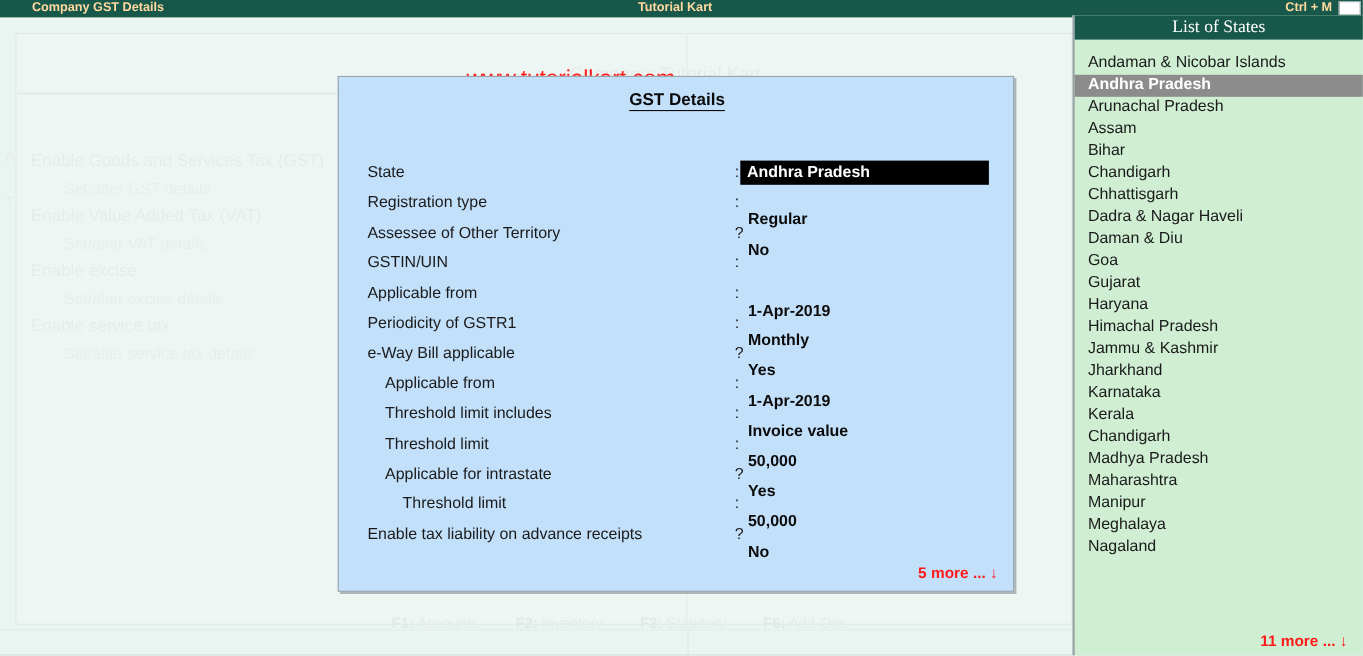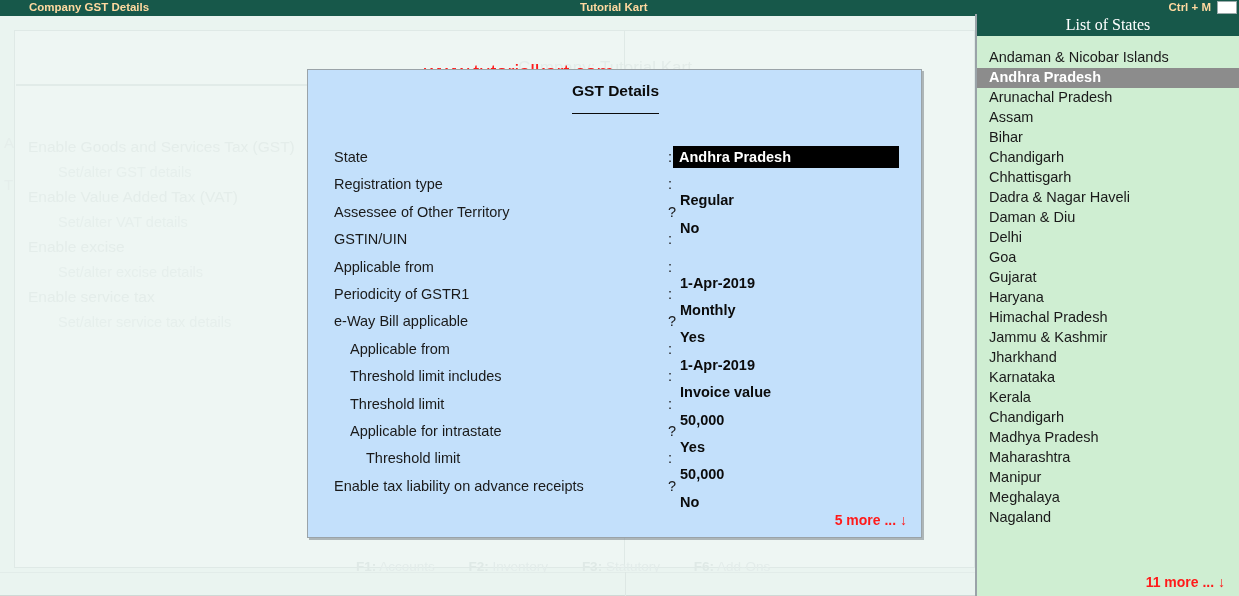--- a/index.html
+++ b/index.html
@@ -77,21 +77,21 @@
   .modal {
     position: absolute; left: 307px; top: 69px; width: 615px; height: 469px;
     background: #c3e0fb;
     border: 1px solid #9aa3a8;
     box-shadow: 2px 2px 0 rgba(120,130,135,0.55);
   }
   .modal-title {
     position: absolute; left: 0; top: 12px; width: 615px;
     text-align: center; font-size: 15.5px; font-weight: bold; color: #0b0b0b;
   }
-  .modal-title span { border-bottom: 1px solid #0b0b0b; padding-bottom: 14px; }
+  .modal-title span { border-bottom: 1px solid #0b0b0b; padding-bottom: 1px; }
 
   .fields { position: absolute; left: 0; top: 76px; width: 566px; }
   .field-row { position: relative; height: 27.4px; white-space: nowrap; }
   .f-label {
     position: absolute; left: 26px; top: 3px;
     font-size: 14.5px; color: #1a1a1a;
   }
   .field-row.ind1 .f-label { left: 42px; }
   .field-row.ind2 .f-label { left: 58px; }
   .f-sep {
@@ -282,21 +282,20 @@
     <div class="states-body" id="state-list">
         <div class="state-item">Andaman &amp; Nicobar Islands</div>
         <div class="state-item selected">Andhra Pradesh</div>
         <div class="state-item">Arunachal Pradesh</div>
         <div class="state-item">Assam</div>
         <div class="state-item">Bihar</div>
         <div class="state-item">Chandigarh</div>
         <div class="state-item">Chhattisgarh</div>
         <div class="state-item">Dadra &amp; Nagar Haveli</div>
         <div class="state-item">Daman &amp; Diu</div>
-        <div class="state-item">Delhi</div>
         <div class="state-item">Goa</div>
         <div class="state-item">Gujarat</div>
         <div class="state-item">Haryana</div>
         <div class="state-item">Himachal Pradesh</div>
         <div class="state-item">Jammu &amp; Kashmir</div>
         <div class="state-item">Jharkhand</div>
         <div class="state-item">Karnataka</div>
         <div class="state-item">Kerala</div>
         <div class="state-item">Chandigarh</div>
         <div class="state-item">Madhya Pradesh</div>

